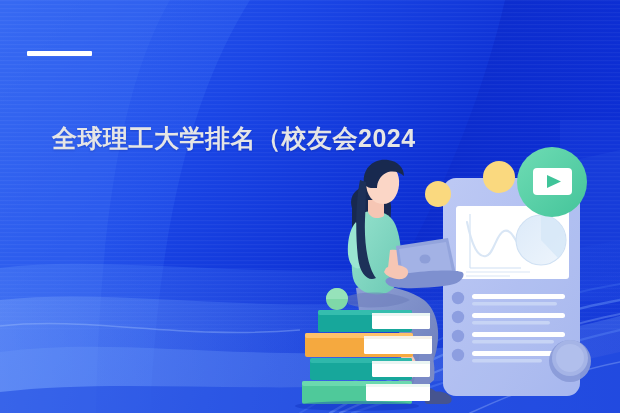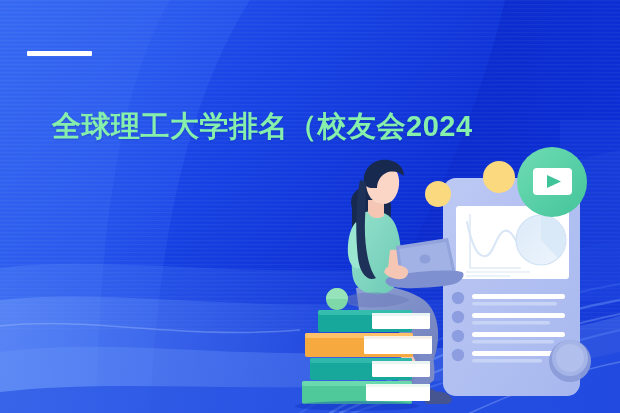--- a/index.html
+++ b/index.html
@@ -30,24 +30,24 @@
     top: 51px;
     width: 65px;
     height: 5px;
     background: #ffffff;
     border-radius: 1px;
     z-index: 3;
   }
   .headline {
     position: absolute;
     left: 52px;
-    top: 104px;
+    top: 116px;
     z-index: 3;
-    color: #86efac;
-    font-size: 29px;
+    color: #e5e5e5;
+    font-size: 25px;
     line-height: 44px;
     font-weight: bold;
     letter-spacing: 0.5px;
     white-space: nowrap;
     text-shadow: 0 1px 2px rgba(4,24,120,0.25);
   }
 </style>
 </head>
 <body>
 

